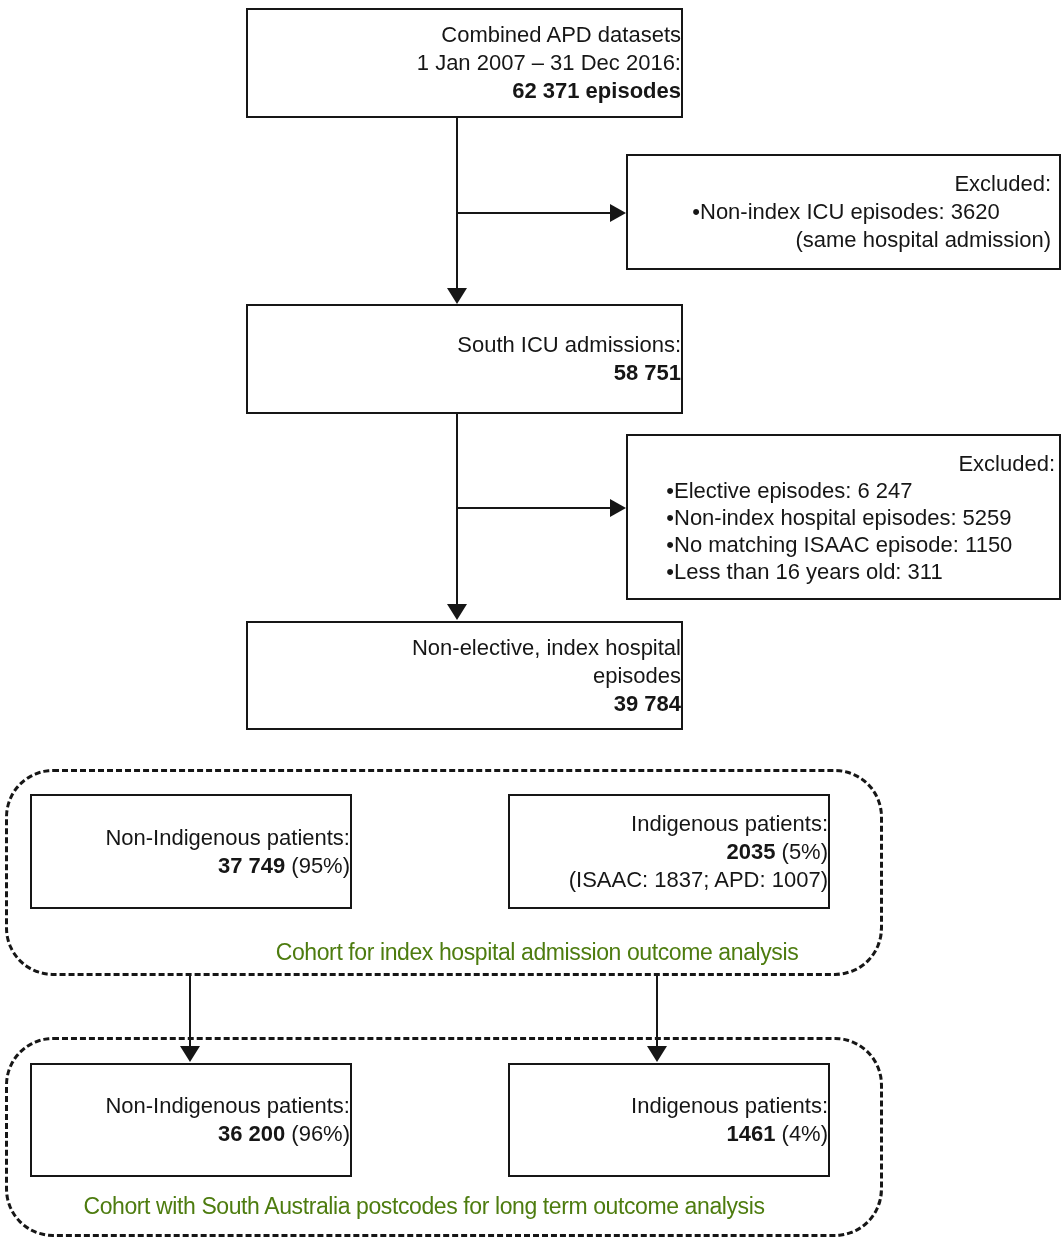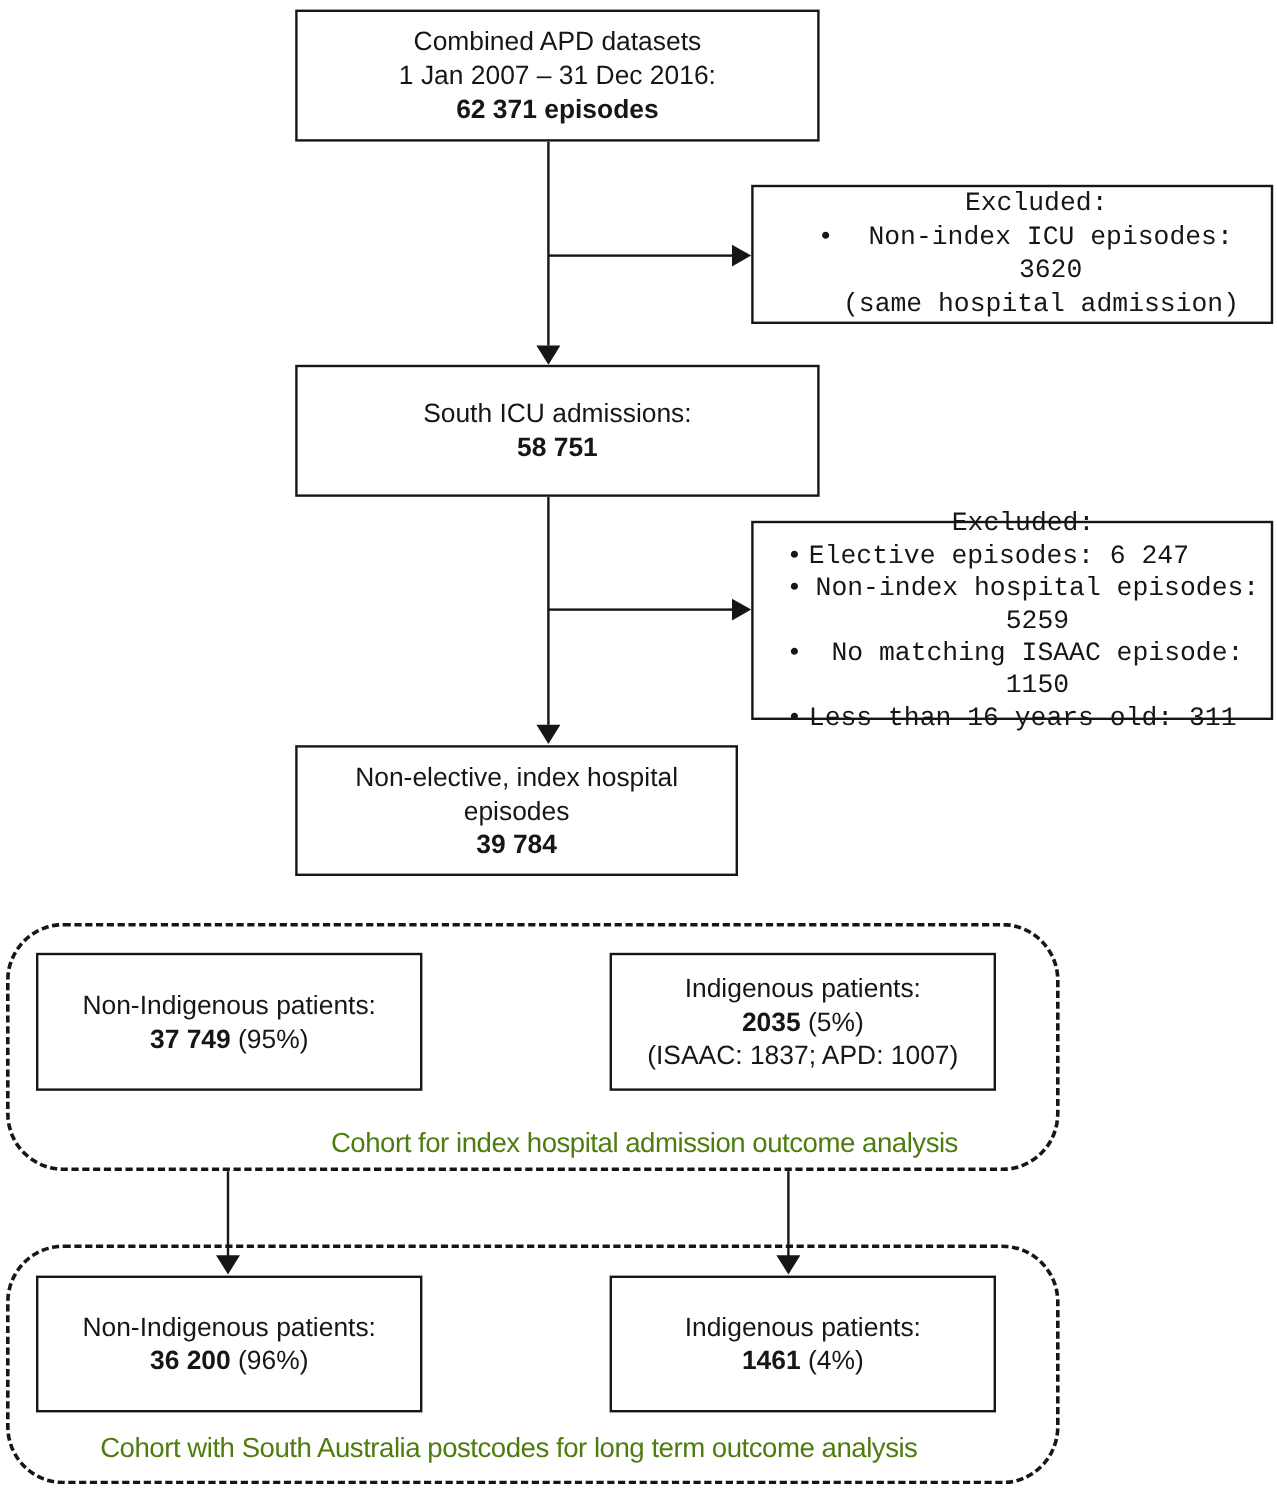--- a/index.html
+++ b/index.html
@@ -12,25 +12,25 @@
     color: #161616;
   }
   .node {
     position: absolute;
     box-sizing: border-box;
     border: 2px solid #161616;
     background: #ffffff;
     display: flex;
     flex-direction: column;
     justify-content: center;
-    text-align: center;
+    text-align: right;
     font-size: 22px;
     line-height: 28px;
   }
-  .node.left-align { text-align: center; font-family: Liberation Mono, monospace; }
+  .node.left-align { text-align: right; }
   .b { font-weight: bold; }
   .bullet-row { display: flex; }
   .bullet-cell { width: 24px; flex: none; }
   .cont-line { padding-left: 8px; }
   .vline, .hline { position: absolute; background: #161616; }
   .arrow-down {
     position: absolute; width: 0; height: 0;
     border-left: 10px solid transparent;
     border-right: 10px solid transparent;
     border-top: 16px solid #161616;
@@ -108,21 +108,21 @@
     <div class="bullet-row">
       <span class="bullet-cell">•</span>
       <span>No matching ISAAC episode: 1150</span>
     </div>
     <div class="bullet-row">
       <span class="bullet-cell">•</span>
       <span>Less than 16 years old: 311</span>
     </div>
   </div>
 
-  <div class="node" style="left:246px; top:621px; width:369px; height:109px;">
+  <div class="node" style="left:246px; top:621px; width:437px; height:109px;">
     <div>Non-elective, index hospital</div>
     <div>episodes</div>
     <div class="b">39 784</div>
   </div>
 
   <div class="dashed-group" style="left:5px; top:769px; width:878px; height:207px;"></div>
 
   <div class="node" style="left:30px; top:794px; width:322px; height:115px;">
     <div>Non-Indigenous patients:</div>
     <div><span class="b">37 749</span><span> (95%)</span></div>

